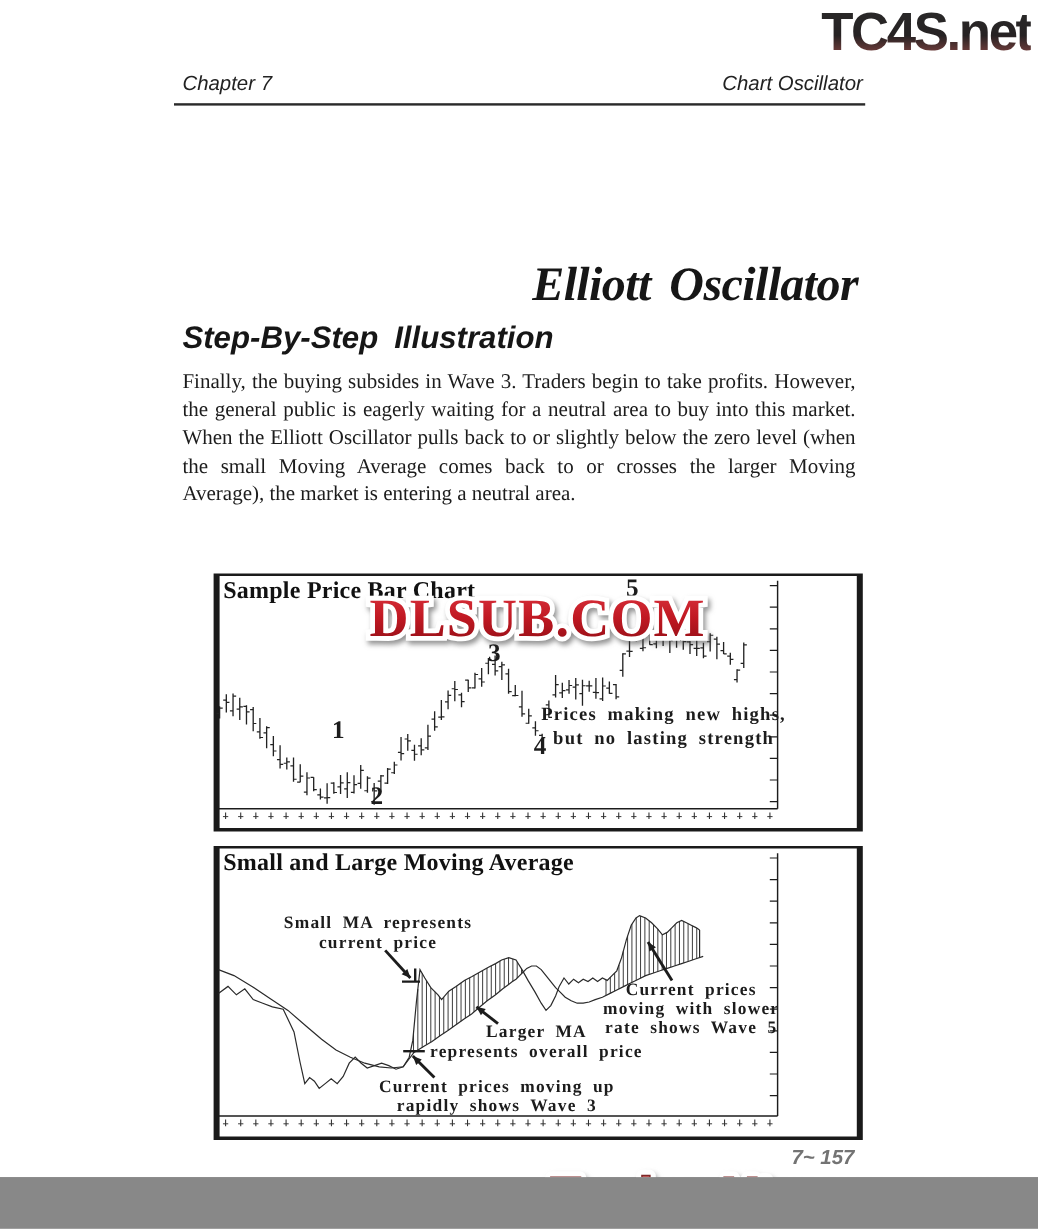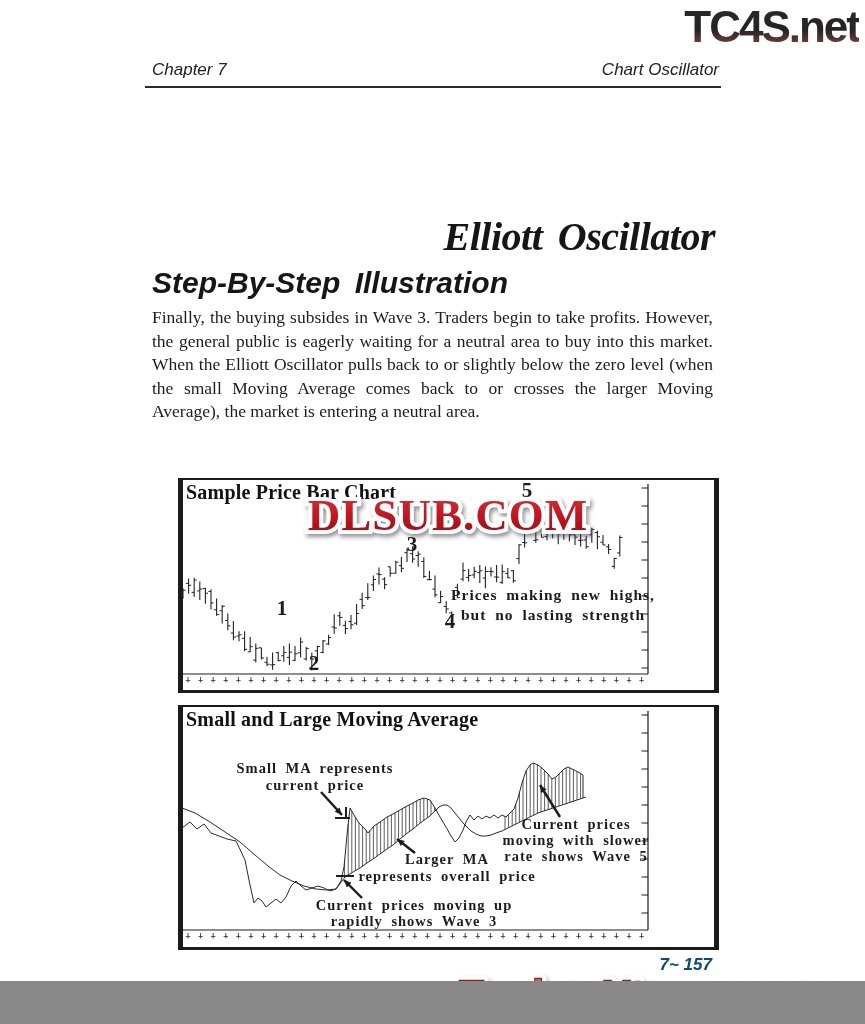--- a/index.html
+++ b/index.html
@@ -22,40 +22,40 @@
   .chapter-row{position:absolute;top:120px;right:147px;display:flex;align-items:flex-start;}
   .chapter-eyebrow{font-family:"Liberation Sans",sans-serif;font-size:14.5px;letter-spacing:11px;
         color:#232323;margin-top:20px;}
   .chapter-number{font-family:"Liberation Sans",sans-serif;font-weight:bold;font-size:66px;
         line-height:0.92;margin-left:26px;color:#161616;}
   .chapter-title{position:absolute;top:176px;right:150px;font-family:Liberation Serif, serif;
         font-weight:bold;font-style:italic;font-size:40px;letter-spacing:-0.5px;color:#161616;
         word-spacing:6px;margin-top:37px;}
 
   .section-heading{position:absolute;left:152px;top:266px;font-family:"Liberation Sans",sans-serif;
-        font-weight:bold;font-style:italic;font-size:30px;color:#161616;word-spacing:6px;}
+        font-weight:bold;font-style:italic;font-size:26px;color:#161616;word-spacing:6px;}
 
   .text-col{position:absolute;left:152px;top:306px;width:561px;}
   .text-col p{margin:0 0 13px 0;font-size:17.5px;line-height:23.5px;text-align:justify;}
 
   
   .chart-frame{position:absolute;left:178px;background:#fff;border:solid #1a1a1a;
         border-width:2px 5px 3px 5px;box-sizing:content-box;padding-left:28px;}
   #chart1{top:478px;width:503px;height:210px;}
   #chart2{top:705px;width:503px;height:240px;}
   .chart-title{position:absolute;left:3px;top:1px;font-family:"Liberation Serif",serif;
         font-weight:bold;font-size:20px;letter-spacing:0.2px;color:#111;z-index:3;white-space:nowrap;}
   .chart-svg{position:absolute;left:-5px;top:-2px;z-index:1;}
 
   
   .dlsub-wrap{position:absolute;left:100px;top:6px;width:330px;height:62px;z-index:4;}
 
   
   .page-num{position:absolute;top:955px;right:153px;font-family:"Liberation Sans",sans-serif;
-        font-weight:bold;font-style:italic;font-size:17px;color:#0c4a6e;}
+        font-weight:bold;font-style:italic;font-size:17px;color:#737373;}
   .tx-wrap{position:absolute;left:422px;top:968px;width:448px;height:54px;}
 </style>
 </head>
 <body>
 
 <div class="page">
 
   <div class="tc4s">TC4S.net</div>
 
   <div class="running-header">

